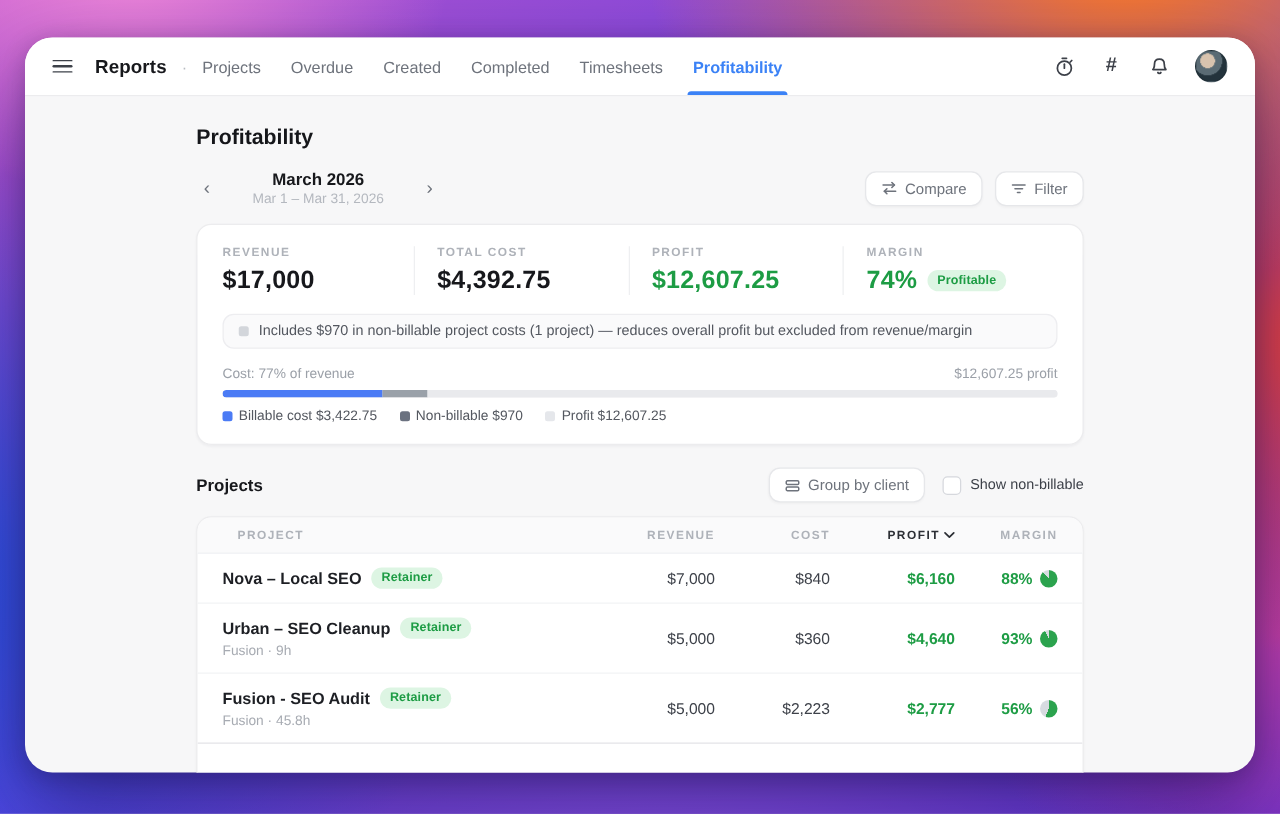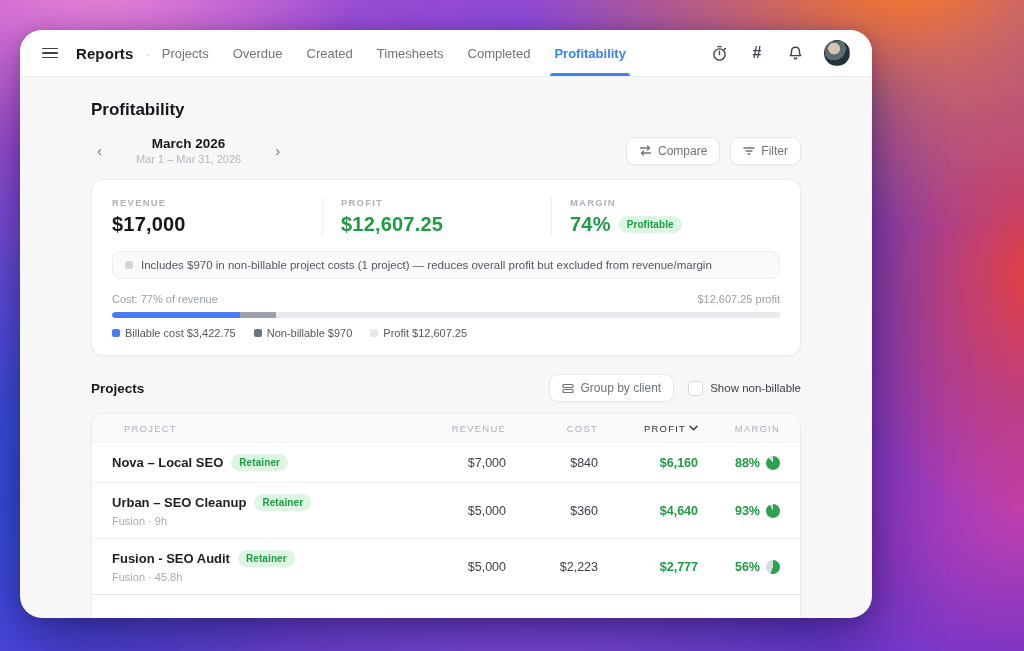--- a/index.html
+++ b/index.html
@@ -9,21 +9,21 @@
     background:
       radial-gradient(620px 420px at 88% -5%, #ff7a1f, rgba(255,122,31,0) 62%),
       radial-gradient(420px 420px at 103% 42%, #ef4136, rgba(239,65,54,0) 60%),
       radial-gradient(420px 360px at 100% 78%, #c13fae, rgba(193,63,174,0) 62%),
       radial-gradient(430px 300px at 10% -4%, #ef86d9, rgba(239,134,217,0) 60%),
       radial-gradient(700px 520px at -8% 72%, #2350e0, rgba(35,80,224,0) 66%),
       radial-gradient(760px 360px at 52% 108%, #8a53e8, rgba(138,83,232,0) 62%),
       linear-gradient(150deg, #b554cf 0%, #6d43e2 48%, #5b2fd0 100%);
   }
   .window {
-    position:absolute; left:20px; top:30px; width:852px; height:588px;
+    position:absolute; left:20px; top:30px; width:984px; height:588px;
     background:#f7f7f8; border-radius:22px; overflow:hidden;
     box-shadow:0 30px 70px rgba(20,10,60,.45), 0 4px 18px rgba(20,10,60,.25);
   }
   
   .topbar {
     height:47px; background:#fff; border-bottom:1px solid #ececee;
     display:flex; align-items:center; padding:0 22px; gap:18px;
   }
   .hamburger { width:16px; display:flex; flex-direction:column; gap:3px; cursor:pointer; }
   .hamburger span { height:1.6px; background:#3d4149; border-radius:2px; }
@@ -93,21 +93,21 @@
   .projects-head { margin-top:18px; display:flex; align-items:center; }
   .projects-title { font-size:13.5px; font-weight:bold; color:#17181c; }
   .projects-actions { margin-left:auto; display:flex; align-items:center; gap:14px; }
   .check-row { display:flex; align-items:center; gap:7px; cursor:pointer; }
   .checkbox { width:15px; height:15px; border:1.5px solid #d6d8dd; border-radius:4px; background:#fff; }
   .check-label { font-size:11.5px; color:#3d4149; }
   
   .table-card { margin-top:11px; overflow:hidden; }
   .trow { display:grid; grid-template-columns:1fr 105px 92px 100px 82px; align-items:center; padding:0 20px; }
   .thead { background:#fafafb; border-bottom:1px solid #f0f1f3; height:29px; }
-  .th { font-size:9.5px; letter-spacing:1.2px; color:#aeb2b9; font-weight:normal;padding-left:12px; }
+  .th { font-size:9.5px; letter-spacing:1.2px; color:#aeb2b9; font-weight:bold;padding-left:12px; }
   .th.num, .td.num { text-align:right; }
   .th.sorted { color:#2c2f35; display:flex; align-items:center; justify-content:flex-end; gap:3px; }
   .tbody-row { border-bottom:1px solid #f2f3f5; padding-top:11px; padding-bottom:11px; }
   .proj-name-line { display:flex; align-items:center; gap:8px; }
   .proj-name { font-size:13px; font-weight:bold; color:#1d1f24; }
   .proj-sub { font-size:11px; color:#a7abb2; margin-top:4px; }
   .td.num { font-size:12.5px; color:#3d4149; }
   .td.profit { color:#1d9c44; font-weight:bold; }
   .td.margin { color:#1d9c44; font-weight:bold; display:flex; align-items:center; justify-content:flex-end; gap:6px; }
   .pie { width:14px; height:14px; border-radius:50%; transform:rotate(0deg); }
@@ -123,22 +123,22 @@
         <span></span>
         <span></span>
         <span></span>
       </div>
     <div class="app-title">Reports</div>
     <div class="title-dot">·</div>
     <div class="tabs">
       <div class="tab">Projects</div>
       <div class="tab">Overdue</div>
       <div class="tab">Created</div>
+      <div class="tab">Completed</div>
       <div class="tab">Timesheets</div>
-      <div class="tab">Completed</div>
       <div class="tab active">Profitability</div>
     </div>
     <div class="topbar-right">
       <div class="tb-icon grid-icon">
           <i></i>
           <i></i>
           <i></i>
           <i></i>
           <i></i>
           <i></i>
@@ -196,20 +196,24 @@
           <span>Filter</span>
         </div>
       </div>
     </div>
 
     <div class="card summary-card">
       <div class="stats-row">
         <div class="stat">
           <div class="stat-label">REVENUE</div>
           <div class="stat-value">$17,000</div>
+        </div>
+        <div class="stat">
+          <div class="stat-label">TOTAL COST</div>
+          <div class="stat-value">$4,392.75</div>
         </div>
         <div class="stat">
           <div class="stat-label">PROFIT</div>
           <div class="stat-value green">$12,607.25</div>
         </div>
         <div class="stat">
           <div class="stat-label">MARGIN</div>
           <div class="stat-value green">
             <span>74%</span>
             <span class="badge-pill">Profitable</span>

